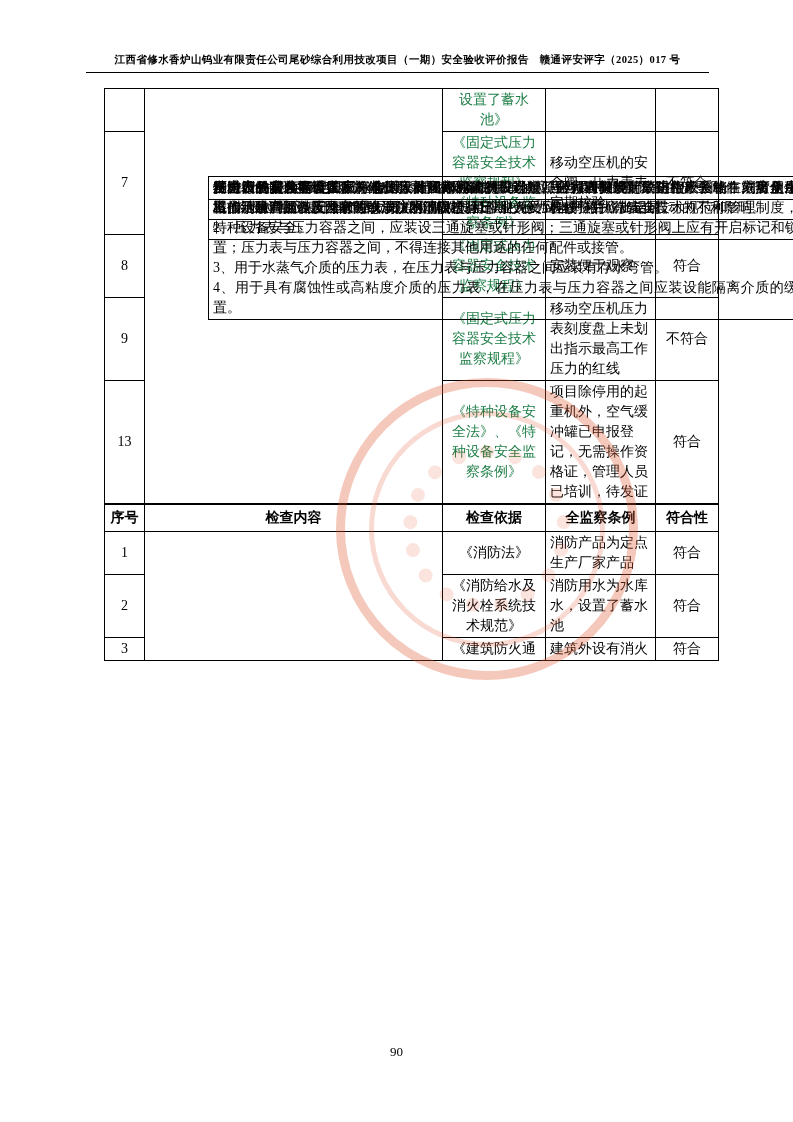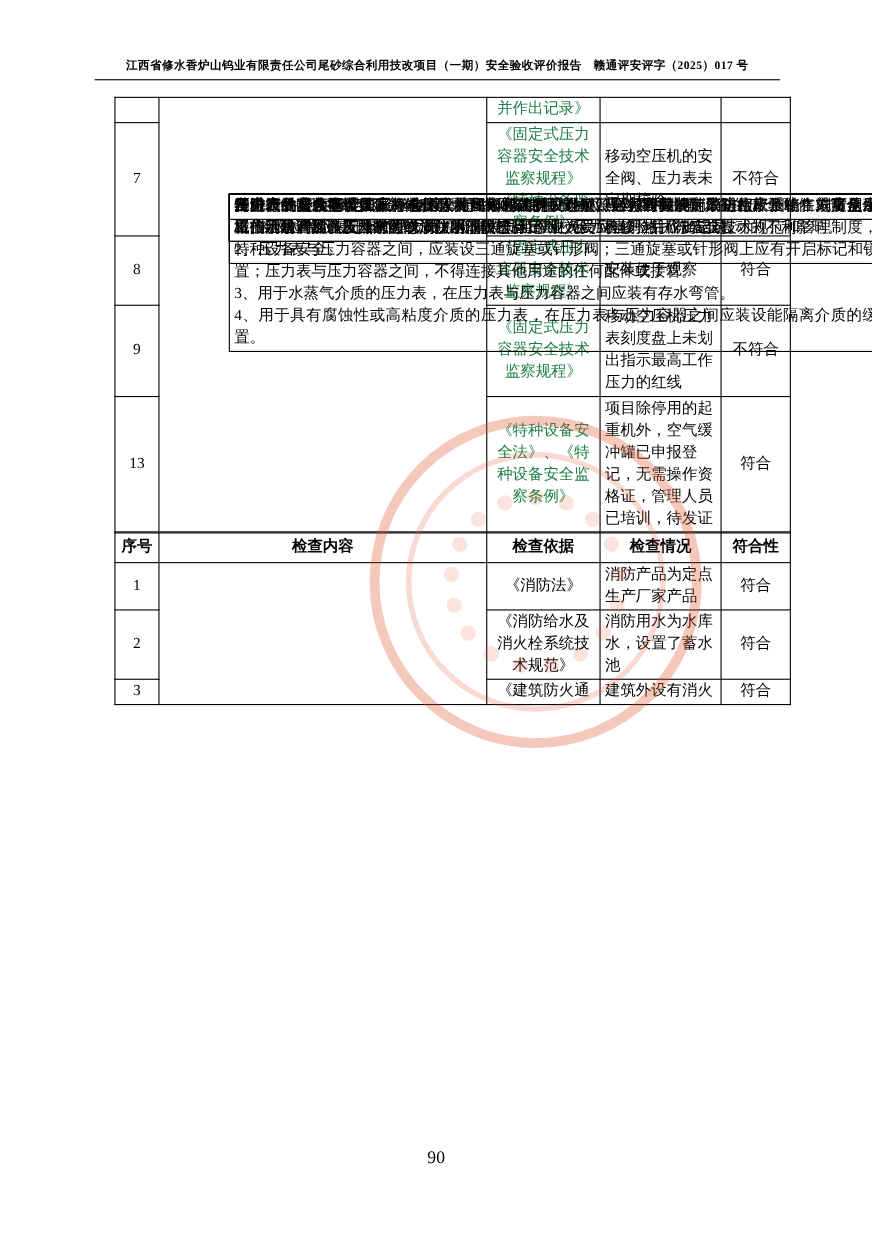--- a/index.html
+++ b/index.html
@@ -15,21 +15,21 @@
   .c-no{width:40px;}.c-content{width:298px;}.c-basis{width:103px;}.c-situation{width:110px;}.c-conf{width:63px;}
   td.no,td.conf{text-align:center;}
   td.content{text-align:justify;white-space:pre-wrap;}
   td.basis{text-align:center;}
   .t1 td.basis{color:#1d7d46;}
   td.situation{text-align:left;}
   .summary{margin:14px 0 0 0;font-size:16px;line-height:27px;letter-spacing:2.2px;text-align:justify;text-indent:2em;}
   .sec-heading{margin:16px 0 0 0;font-size:17px;font-weight:bold;letter-spacing:1px;
         font-family:"Liberation Sans","DejaVu Sans",sans-serif;}
   .tbl-caption{margin:9px 0 5px 0;text-align:center;font-size:15px;font-weight:bold;letter-spacing:1px;}
-  .page-number{position:absolute;left:0;right:0;top:1044px;text-align:center;font-size:16px;}
+  .page-number{position:absolute;left:0;right:0;top:1044px;text-align:center;font-size:13px;}
   .wm-stamp{position:absolute;left:336px;top:378px;width:284px;height:284px;
         border:9px solid rgba(221,86,48,.32);border-radius:50%;pointer-events:none;}
   .wm-stamp::before{content:"";position:absolute;inset:24px;border:5px solid rgba(221,86,48,.22);border-radius:50%;}
   .wm-stamp::after{content:"";position:absolute;inset:58px;border:14px dotted rgba(221,86,48,.16);border-radius:50%;}
   .wm-text{position:absolute;left:94px;top:528px;width:624px;font-size:78px;font-weight:bold;white-space:nowrap;
         color:rgba(141,179,214,.38);pointer-events:none;font-family:"Liberation Sans","DejaVu Sans",sans-serif;}
 </style>
 </head>
 <body>
 
@@ -44,21 +44,21 @@
           <col class="c-no">
           <col class="c-content">
           <col class="c-basis">
           <col class="c-situation">
           <col class="c-conf">
         </colgroup>
       <tbody>
         <tr>
           <td class="no"></td>
           <td class="content">月进行一次自行检查，并作出记录。发现异常情况的，应当及时处理。</td>
-          <td class="basis">并作出记录》</td>
+          <td class="basis">设置了蓄水池》</td>
           <td class="situation"></td>
           <td class="conf"></td>
         </tr>
         <tr>
           <td class="no">7</td>
           <td class="content">安全附件应实行定期检验制度。特种设备使用单位应当对在用特种设备的安全附件、安全保护装置、测量调控装置及有关附属仪器仪表进行定期校验、检修，并作出记录。</td>
           <td class="basis">《固定式压力容器安全技术监察规程》《特种设备监察条例》</td>
           <td class="situation">移动空压机的安全阀、压力表未定期校验</td>
           <td class="conf">不符合</td>
         </tr>
@@ -99,21 +99,21 @@
           <col class="c-content">
           <col class="c-basis">
           <col class="c-situation">
           <col class="c-conf">
         </colgroup>
       <thead>
         <tr>
           <th>序号</th>
           <th>检查内容</th>
           <th>检查依据</th>
-          <th>检查情况</th>
+          <th>全监察条例</th>
           <th>符合性</th>
         </tr>
       </thead>
       <tbody>
         <tr>
           <td class="no">1</td>
           <td class="content">消防产品必须符合国家标准；没有国家标准的，必须符合行业标准。禁止生产、销售或者使用不合格的消防产品以及国家明令淘汰的消防产品。</td>
           <td class="basis">《消防法》</td>
           <td class="situation">消防产品为定点生产厂家产品</td>
           <td class="conf">符合</td>

